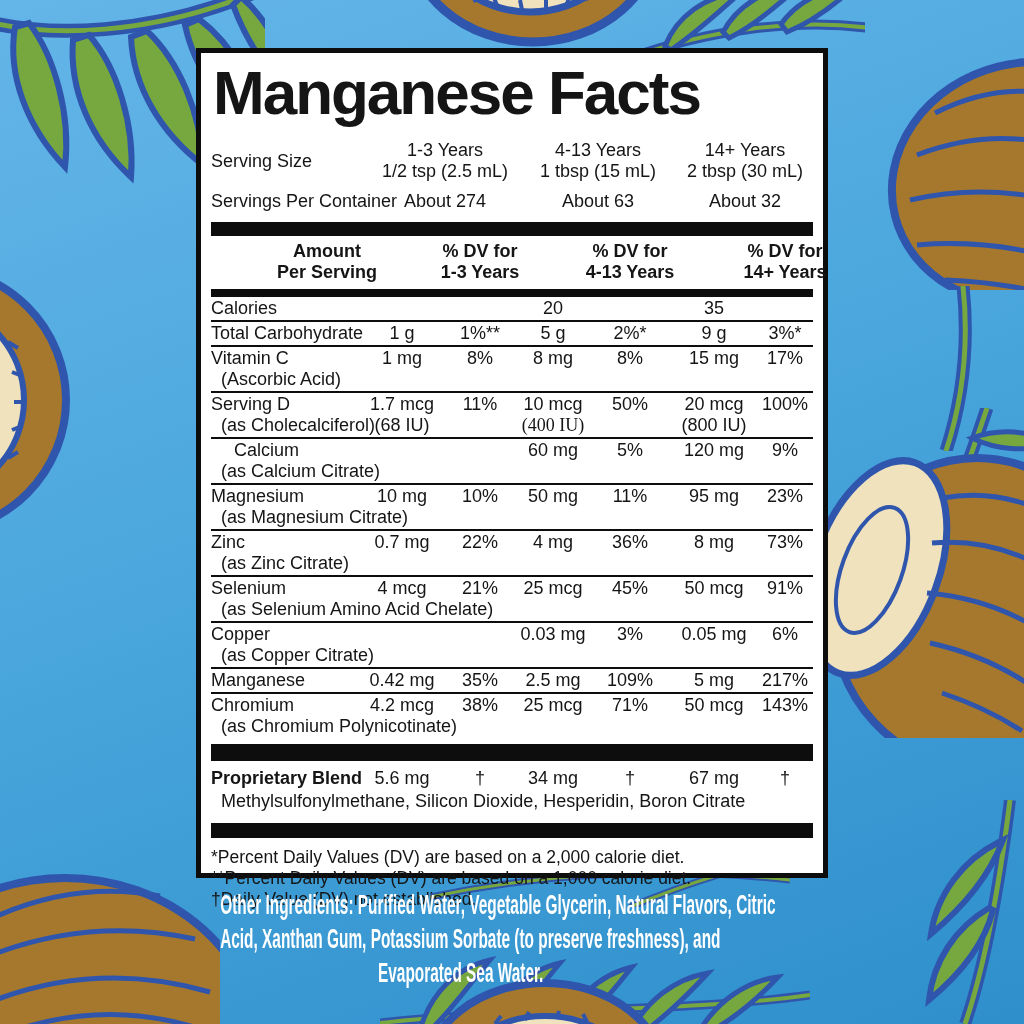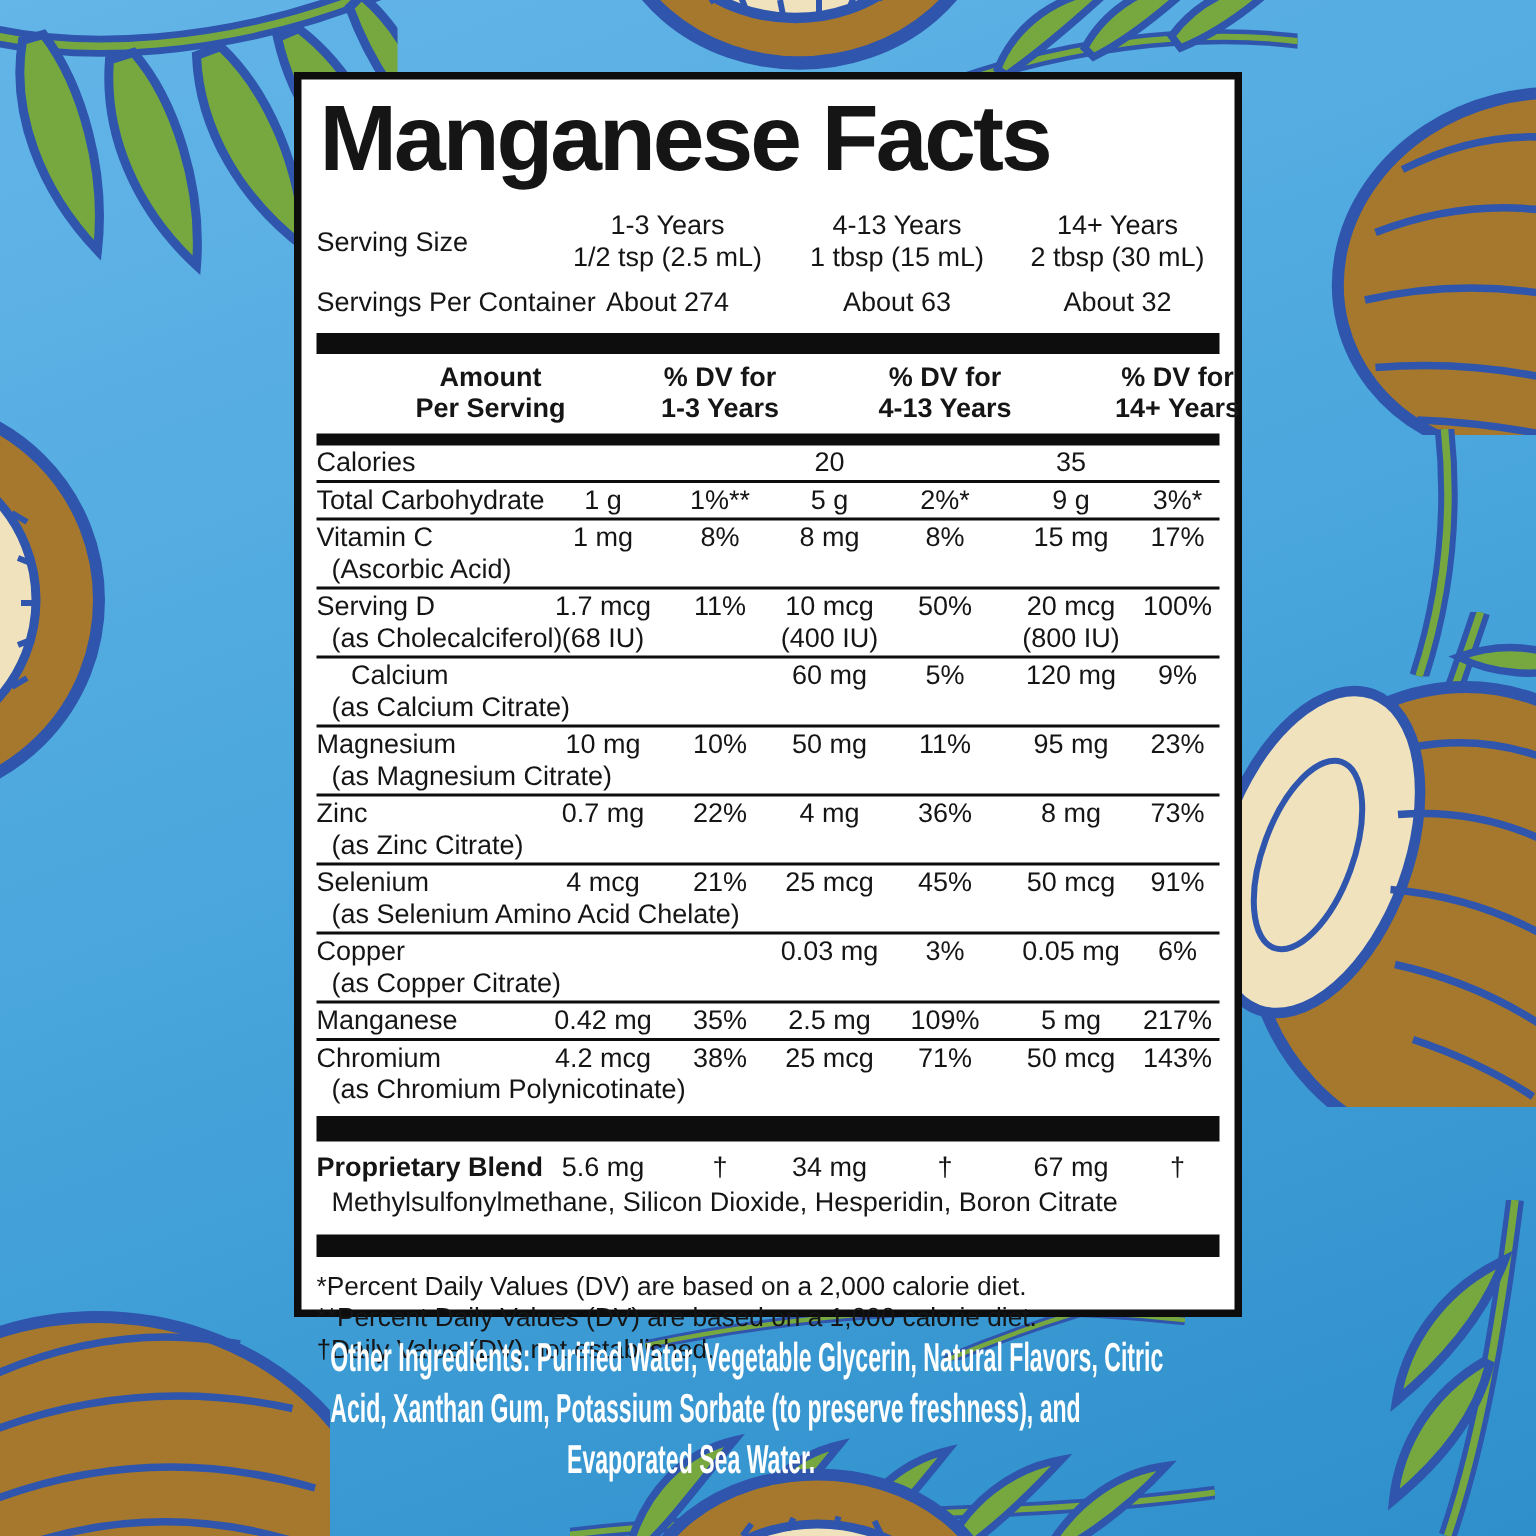--- a/index.html
+++ b/index.html
@@ -257,21 +257,21 @@
       <div class="t-row cols">
         <div class="t-name" style="grid-column: 1;">Serving D</div>
         <div class="t-val" style="grid-column: 2;">1.7 mcg</div>
         <div class="t-val" style="grid-column: 3;">11%</div>
         <div class="t-val" style="grid-column: 4;">10 mcg</div>
         <div class="t-val" style="grid-column: 5;">50%</div>
         <div class="t-val" style="grid-column: 6;">20 mcg</div>
         <div class="t-val" style="grid-column: 7;">100%</div>
         <div class="t-sub narrow">(as Cholecalciferol)</div>
         <div class="t-subval" style="grid-area: 2 / 2;">(68 IU)</div>
-        <div class="t-subval" style="grid-area: 2 / 4;">(400 IU)</div>
+        <div class="t-subval" style="grid-area: 2 / 4; font-family: Liberation Serif, serif;">(400 IU)</div>
         <div class="t-subval" style="grid-area: 2 / 6;">(800 IU)</div>
       </div>
       <div class="t-row cols">
         <div class="t-name" style="grid-column: 1; margin-left: 23px;">Calcium</div>
         <div class="t-val" style="grid-column: 2;"></div>
         <div class="t-val" style="grid-column: 3;"></div>
         <div class="t-val" style="grid-column: 4;">60 mg</div>
         <div class="t-val" style="grid-column: 5;">5%</div>
         <div class="t-val" style="grid-column: 6;">120 mg</div>
         <div class="t-val" style="grid-column: 7;">9%</div>

